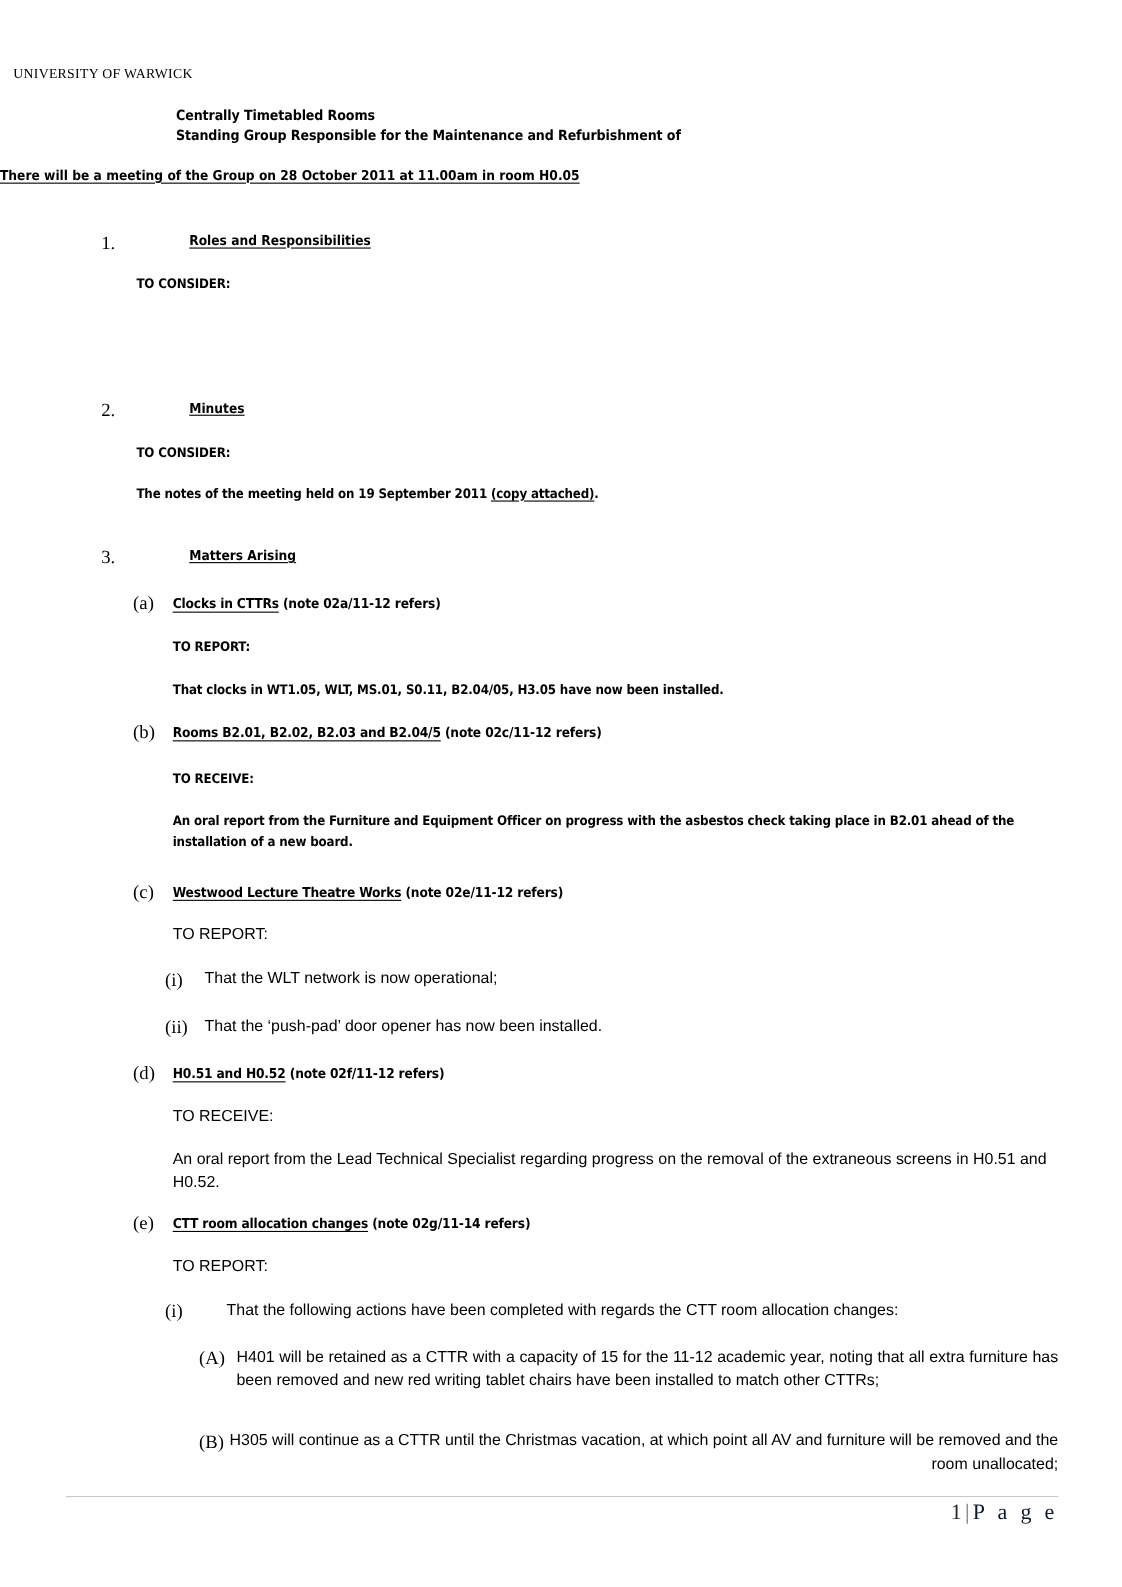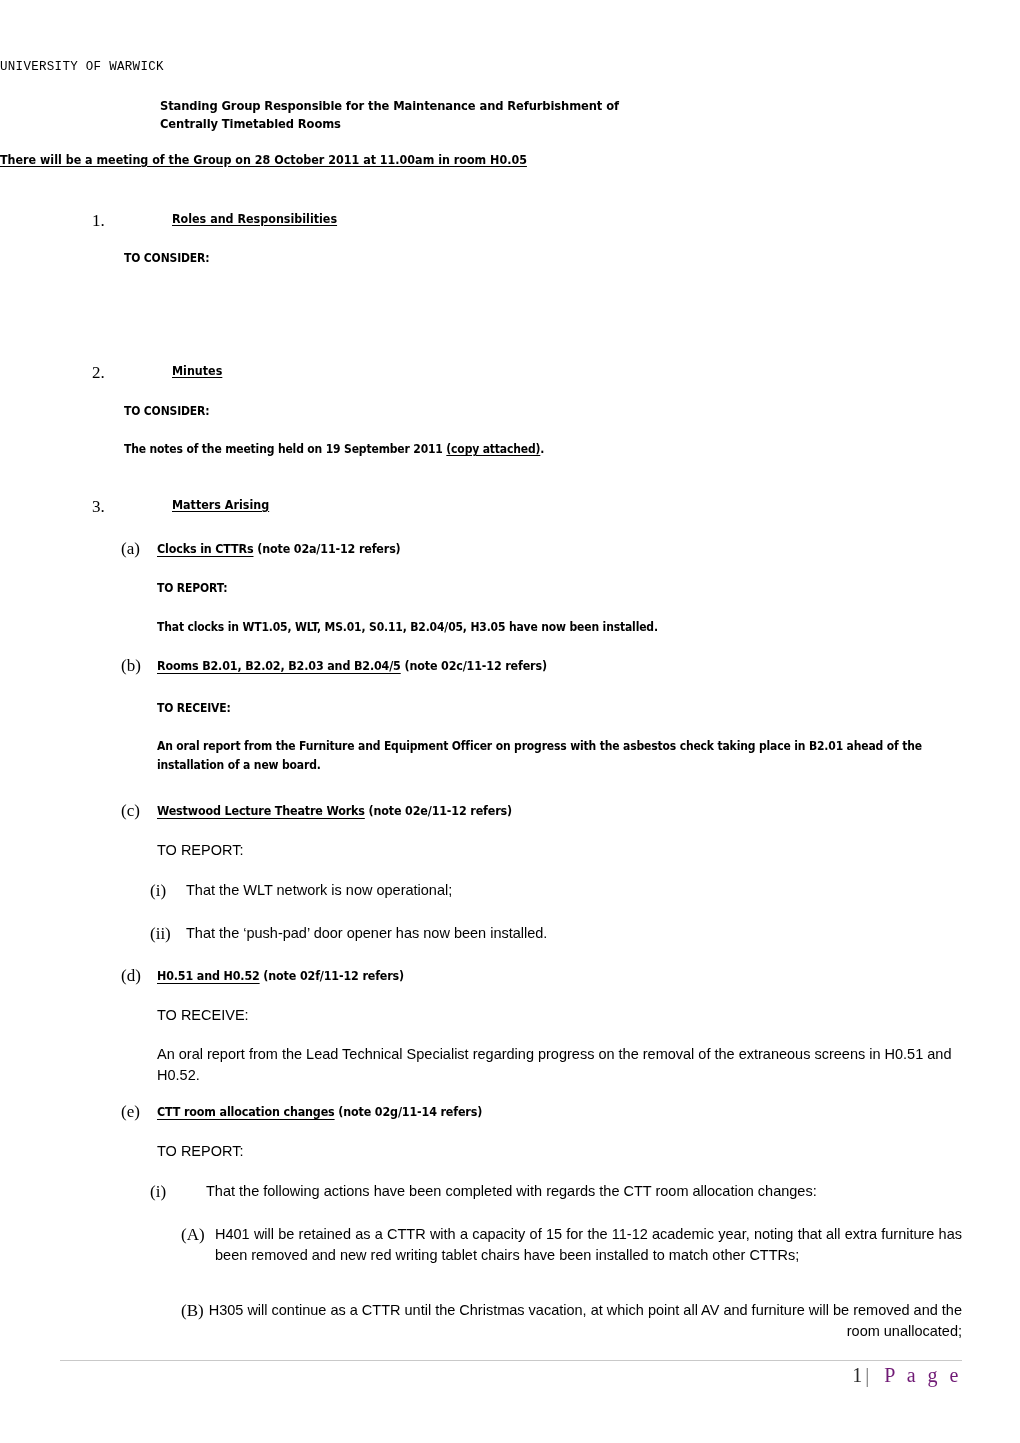--- a/index.html
+++ b/index.html
@@ -16,26 +16,26 @@
     width: 1020px;
     height: 1443px;
     background: #ffffff;
     overflow: hidden;
     box-sizing: border-box;
   }
   .serifmark {         
     font-family: "Liberation Serif", serif;
   }
   .hdr-univ {
-    font-family: Liberation Mono, monospace;
+    font-family: Liberation Serif, serif;
     font-stretch: condensed;
     font-size: 12.5px;
     letter-spacing: 0.3px;
     position: absolute;
-    left: 0; right: 0;
+    left: 12px; right: 0;
     top: 60px;
   }
   .hdr-title {
     font-family: "DejaVu Sans", sans-serif;
     font-stretch: condensed;
     font-weight: bold;
     font-size: 12.8px;
     line-height: 18px;
     position: absolute;
     left: 160px; right: 160px;
@@ -192,35 +192,34 @@
     white-space: nowrap;
   }
   .footer-text .pno {
     color: #2a2a2a;
   }
   .footer-text .sep {
     color: #707070;
     margin: 0 3px;
   }
   .footer-text .word {
-    color: #701a75;
+    color: #0f172a;
     letter-spacing: 3.5px;
-    margin-left: 12px;
   }
 </style>
 </head>
 <body>
 
 <div class="page">
 
   <div class="hdr-univ">UNIVERSITY OF WARWICK</div>
 
   <div class="hdr-title">
+    <div>Centrally Timetabled Rooms</div>
     <div>Standing Group Responsible for the Maintenance and Refurbishment of</div>
-    <div>Centrally Timetabled Rooms</div>
   </div>
 
   <div class="hdr-meeting">
     <span>There will be a meeting of the Group on 28 October 2011 at 11.00am in room H0.05</span>
   </div>
 
   <div class="item1" style="top:211px;">
     <span class="num serifmark">1.</span>
     <div class="heading">
       <span class="u">Roles and Responsibilities</span>

